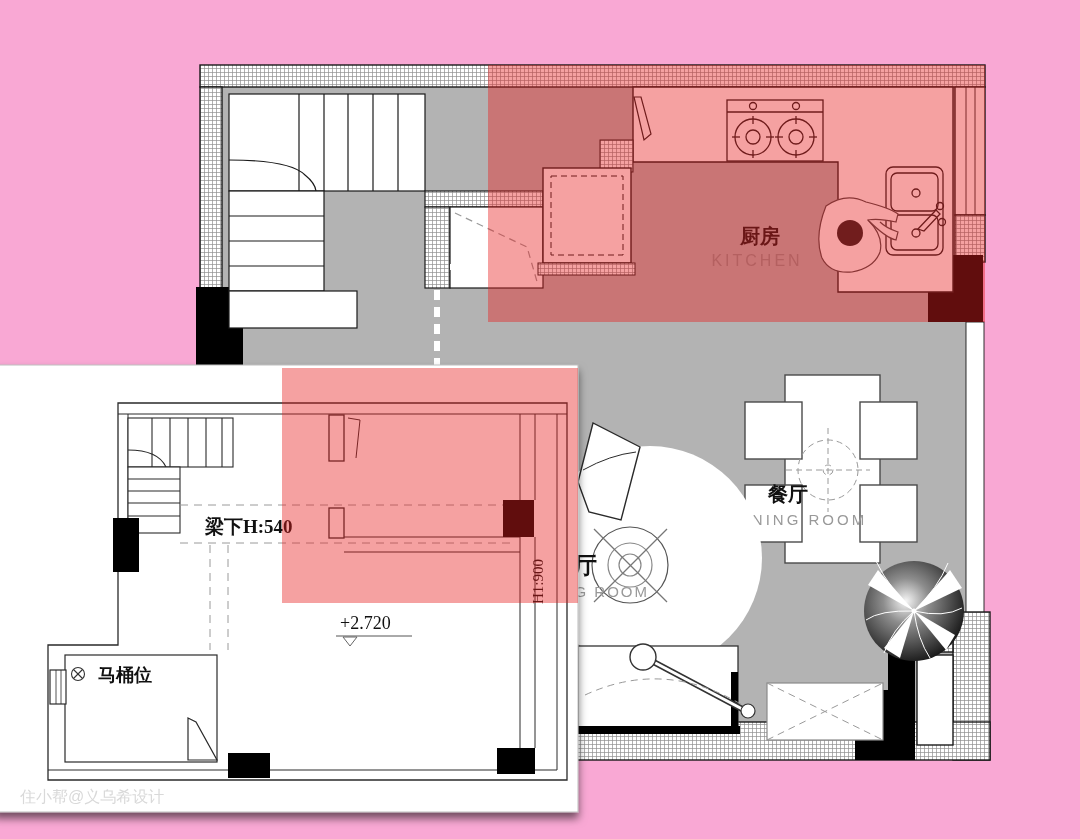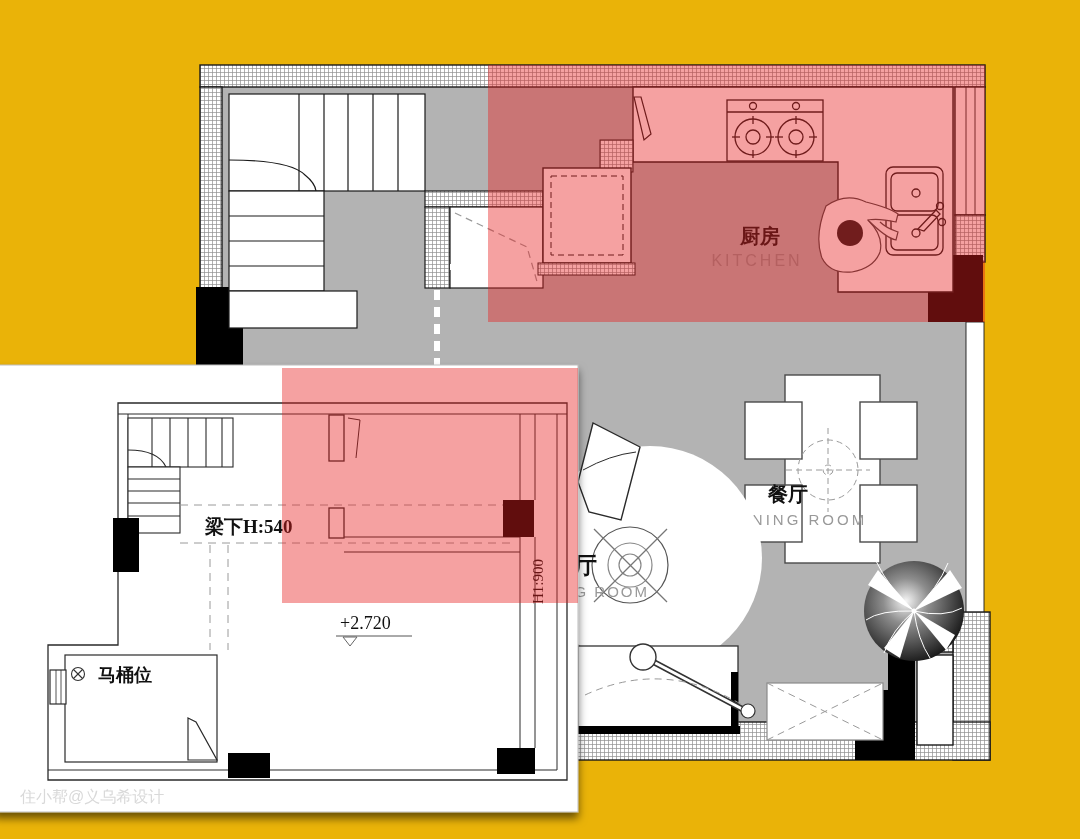--- a/index.html
+++ b/index.html
@@ -1,16 +1,16 @@
 <!DOCTYPE html>
 <html><head>
 <meta charset="utf-8">
 <style>
   html,body{margin:0;padding:0;background:#ffffff;}
-  .stage{position:relative;width:1080px;height:839px;background:#eab308;overflow:hidden;
+  .stage{position:relative;width:1080px;height:839px;background:#f9a8d4;overflow:hidden;
          font-family:"Liberation Sans",sans-serif;}
   svg text{user-select:none;}
   .zh{font-family:"Liberation Serif",serif;font-weight:bold;}
   .cad{font-family:"Liberation Serif",serif;}
   .en{font-family:"Liberation Sans",sans-serif;}
 </style>
 </head>
 <body>
 
 <div class="stage">

